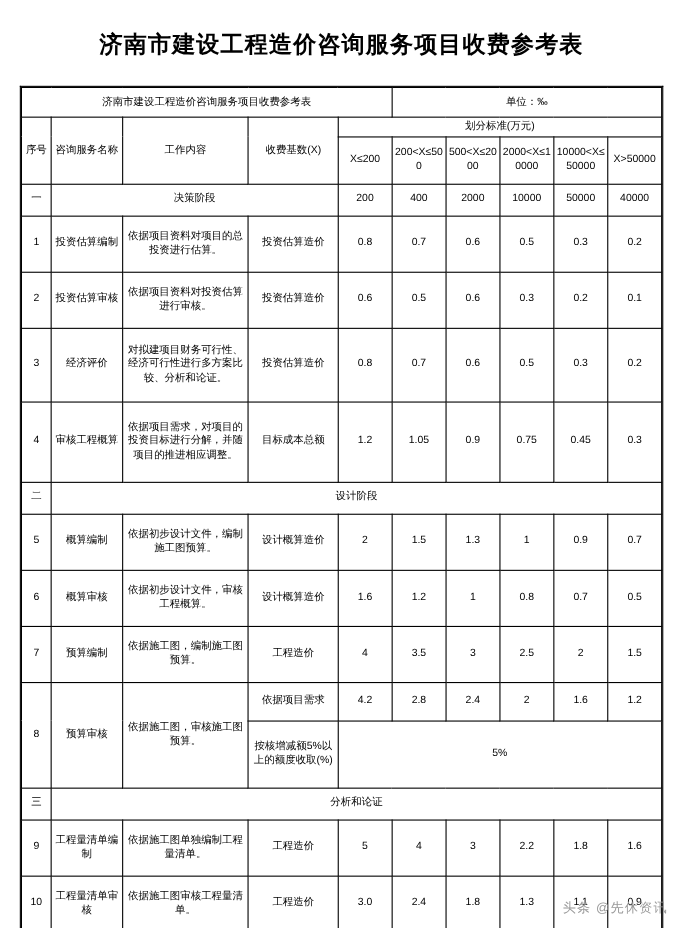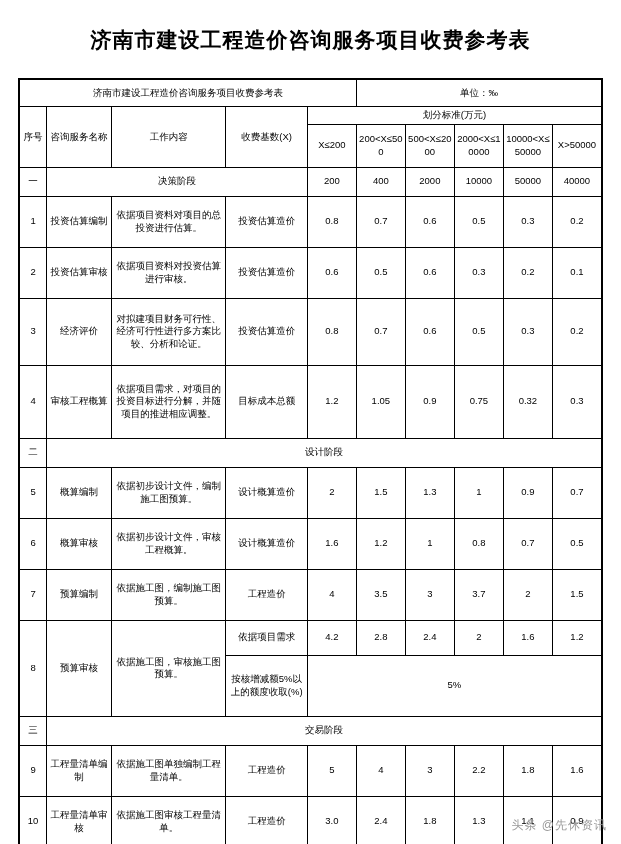--- a/index.html
+++ b/index.html
@@ -191,21 +191,21 @@
 
       <tr>
         <td style="height:68px">4</td>
         <td>审核工程概算</td>
         <td class="text-left">依据项目需求，对项目的投资目标进行分解，并随项目的推进相应调整。</td>
         <td>目标成本总额</td>
         <td>1.2</td>
         <td>1.05</td>
         <td>0.9</td>
         <td>0.75</td>
-        <td>0.32</td>
+        <td>0.45</td>
         <td>0.3</td>
       </tr>
 
       <tr class="stage-row">
         <td>二</td>
         <td class="stage-label" colspan="9">设计阶段</td>
       </tr>
 
       <tr>
         <td class="cell-tall">5</td>
@@ -234,21 +234,21 @@
       </tr>
 
       <tr>
         <td class="cell-tall">7</td>
         <td>预算编制</td>
         <td class="text-left">依据施工图，编制施工图预算。</td>
         <td>工程造价</td>
         <td>4</td>
         <td>3.5</td>
         <td>3</td>
-        <td>3.7</td>
+        <td>2.5</td>
         <td>2</td>
         <td>1.5</td>
       </tr>
 
       <tr>
         <td rowspan="2">8</td>
         <td rowspan="2">预算审核</td>
         <td rowspan="2" class="text-left">依据施工图，审核施工图预算。</td>
         <td style="height:30px">依据项目需求</td>
         <td>4.2</td>
@@ -258,21 +258,21 @@
         <td>1.6</td>
         <td>1.2</td>
       </tr>
       <tr>
         <td class="text-left" style="height:56px">按核增减额5%以上的额度收取(%)</td>
         <td colspan="6" class="pct-cell">5%</td>
       </tr>
 
       <tr class="stage-row">
         <td>三</td>
-        <td class="stage-label" colspan="9">交易阶段</td>
+        <td class="stage-label" colspan="9">分析和论证</td>
       </tr>
 
       <tr>
         <td class="cell-tall">9</td>
         <td>工程量清单编制</td>
         <td class="text-left">依据施工图单独编制工程量清单。</td>
         <td>工程造价</td>
         <td>5</td>
         <td>4</td>
         <td>3</td>

